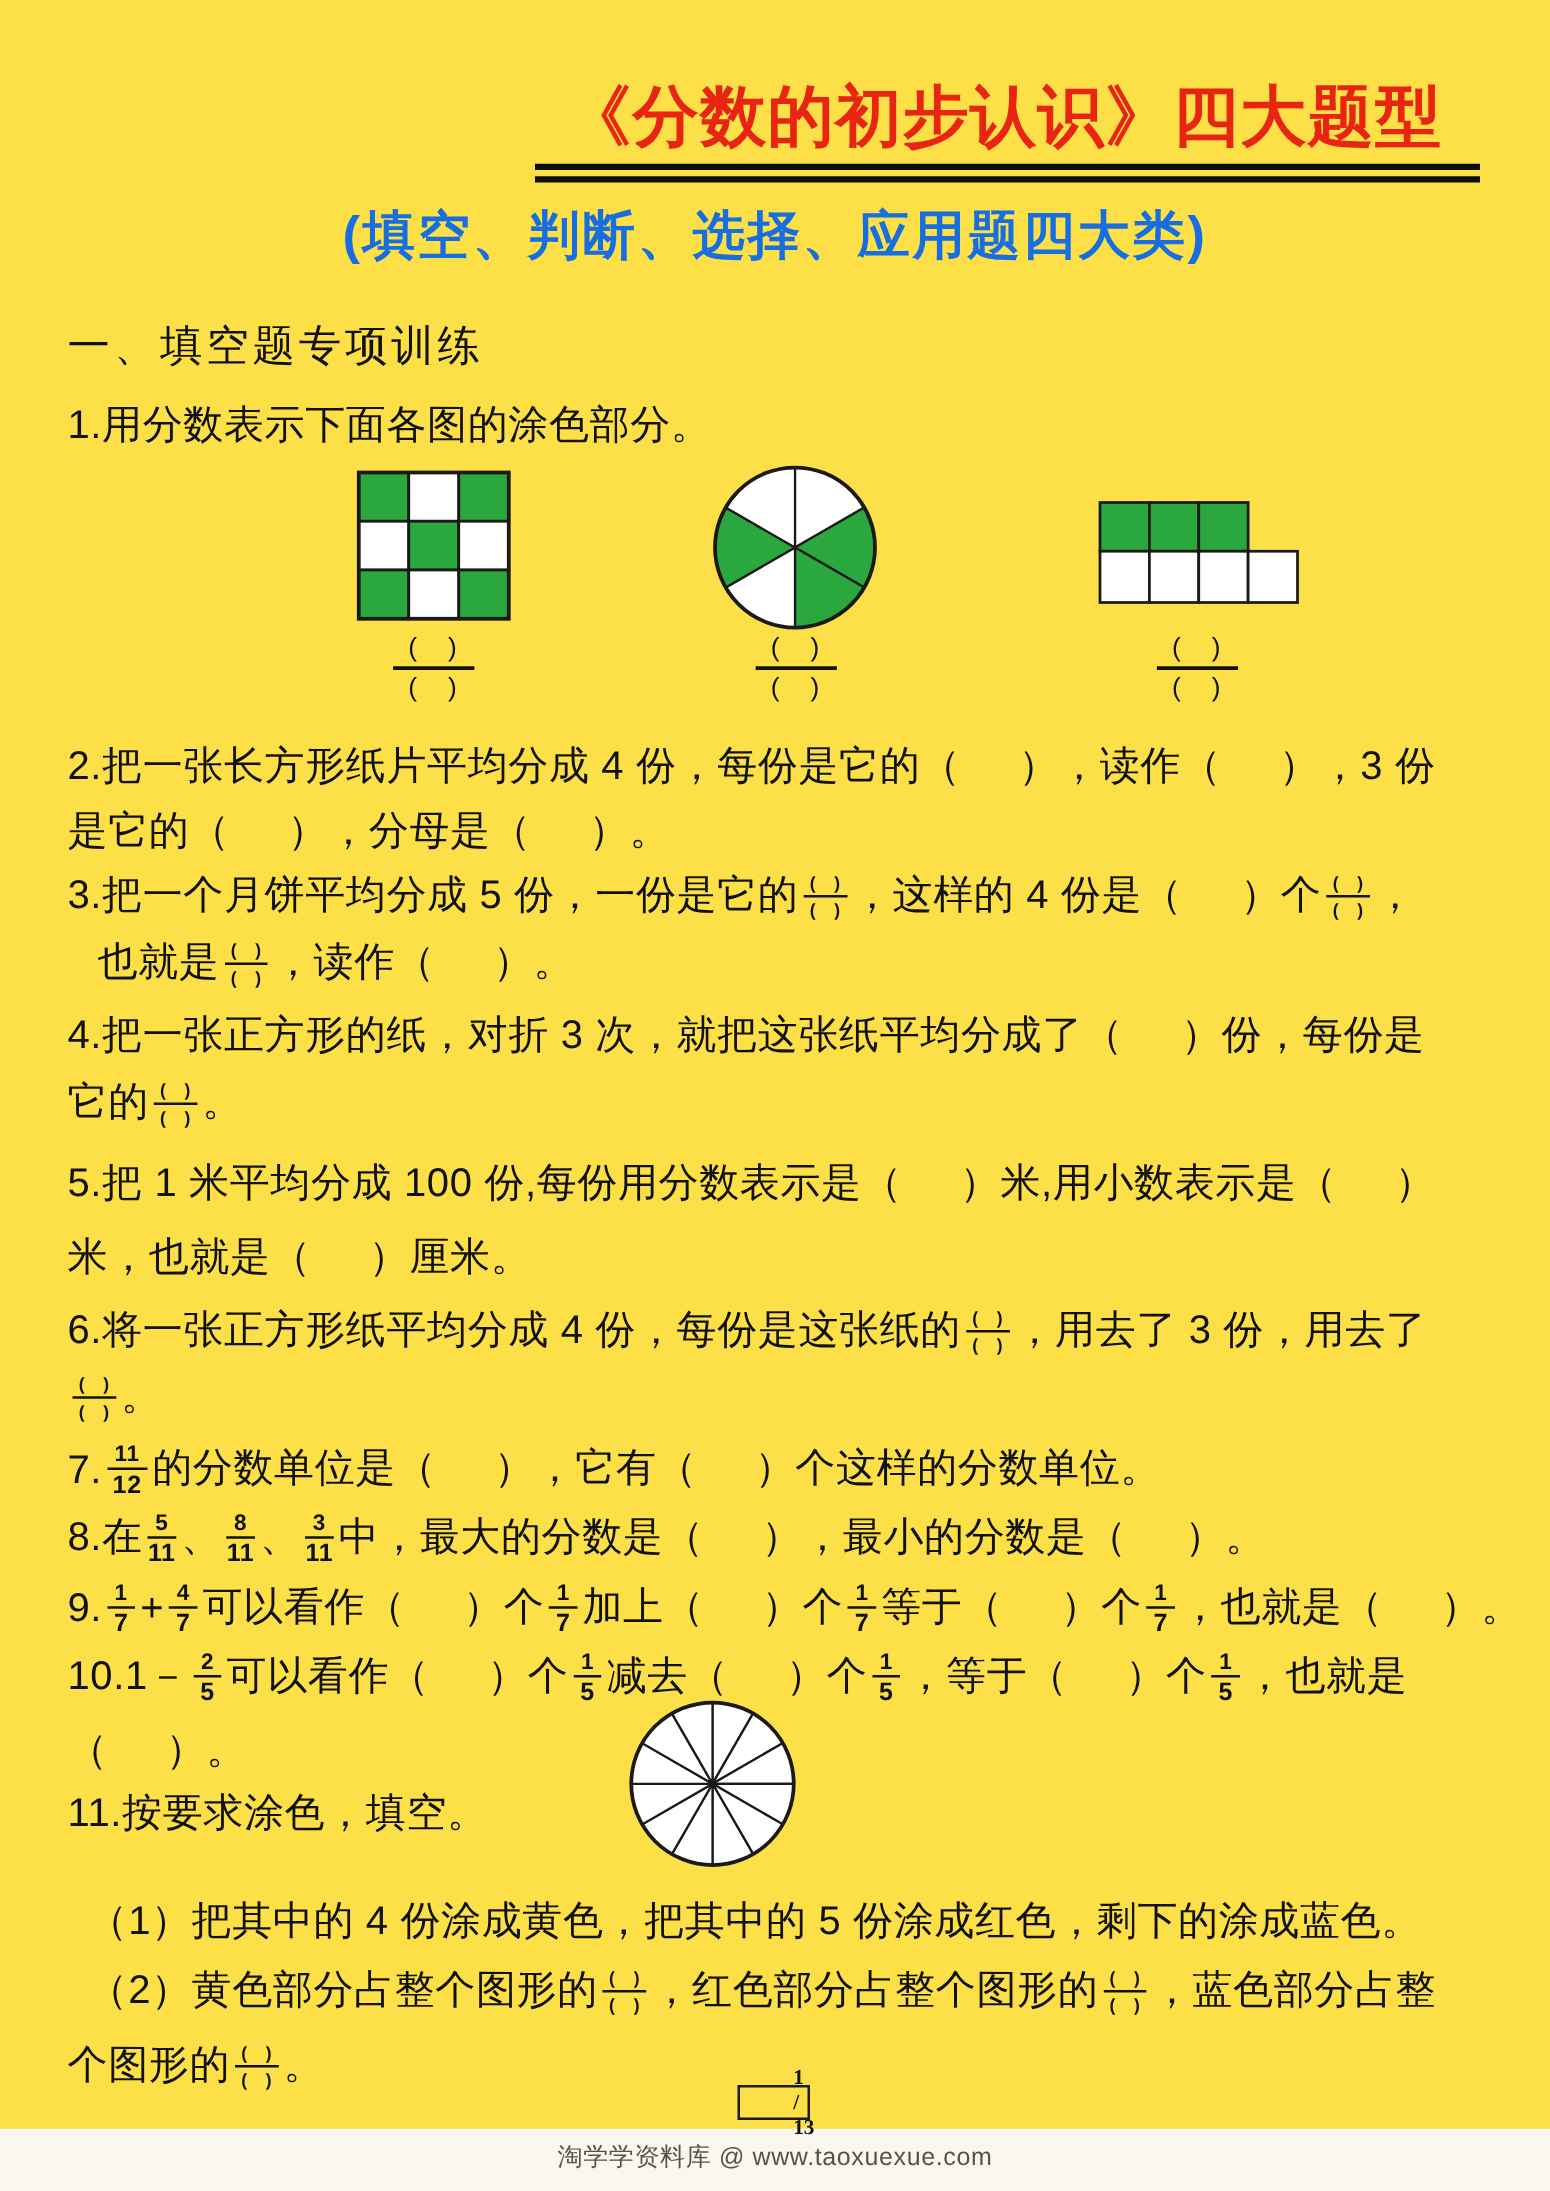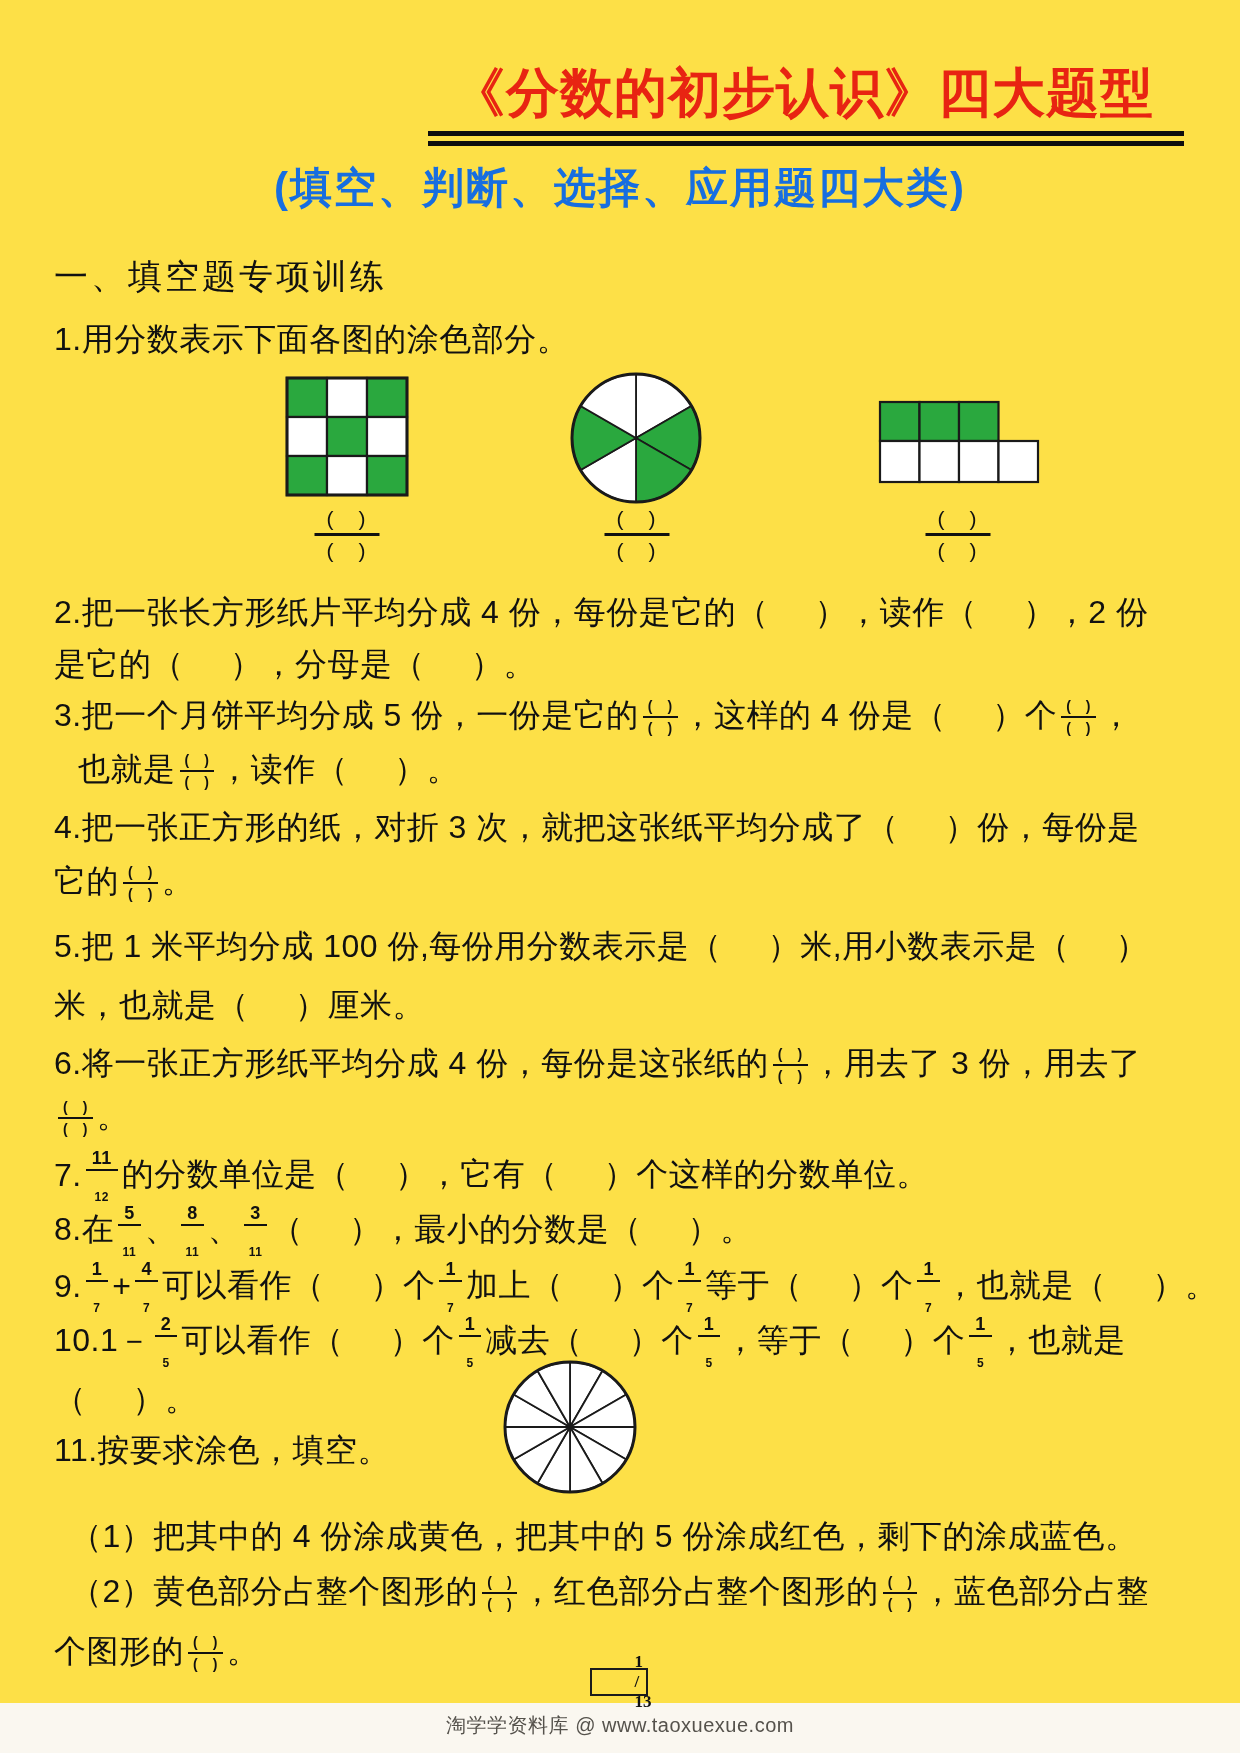--- a/index.html
+++ b/index.html
@@ -13,21 +13,21 @@
   .subtitle{position:absolute;left:0;right:0;top:160px;text-align:center;
          font-size:42px;font-weight:700;letter-spacing:2px;white-space:nowrap;}
   .section{position:absolute;left:54px;top:254px;font-size:34px;font-weight:400;
          letter-spacing:3px;white-space:nowrap;}
   .line{position:absolute;height:50px;display:flex;align-items:center;
         font-size:32px;letter-spacing:.5px;white-space:nowrap;}
   .blank{display:inline-flex;align-items:center;}
   .bsp{display:inline-block;width:46px;}
   .frac{display:inline-flex;flex-direction:column;align-items:center;margin:0 4px;line-height:1;}
   .frac .fn{font-size:18px;font-weight:600;border-bottom:2px solid #111;padding:1px 6px 2px;}
-  .frac .fd{font-size:12px;font-weight:600;padding-top:20px;}
+  .frac .fd{font-size:20px;font-weight:600;padding-top:2px;}
   .frac.fb .fn{font-size:14px;padding:1px 5px 3px;}
   .frac.fb .fd{font-size:14px;padding-top:3px;}
   .bfrac{position:absolute;transform:translateX(-50%);display:flex;flex-direction:column;
          align-items:center;line-height:1;font-size:21px;}
   .bfrac .bfn{border-bottom:3px solid #111;padding:0 12px 4px;letter-spacing:2px;}
   .bfrac .bfd{padding-top:4px;letter-spacing:2px;}
   #fig-svg{position:absolute;left:0;top:0;pointer-events:none;}
   .page-box{position:absolute;left:590px;top:1668px;width:58px;height:28px;
         border:2px solid #1b1b1b;display:flex;align-items:center;justify-content:center;
         font-family:"Liberation Serif","DejaVu Serif",serif;font-weight:700;font-size:17px;padding-left:48px;}
@@ -96,21 +96,21 @@
         <span>（</span>
         <i class="bsp"></i>
         <span>）</span>
       </span>
       <span class="txt">，读作</span>
       <span class="blank">
         <span>（</span>
         <i class="bsp"></i>
         <span>）</span>
       </span>
-      <span class="txt">，2 份</span>
+      <span class="txt">，3 份</span>
     </div>
     <div class="line" style="top: 640px; left: 54px;">
       <span class="txt">是它的</span>
       <span class="blank">
         <span>（</span>
         <i class="bsp"></i>
         <span>）</span>
       </span>
       <span class="txt">，分母是</span>
       <span class="blank">
@@ -237,20 +237,21 @@
       <span class="txt">、</span>
       <span class="frac">
         <span class="fn">8</span>
         <span class="fd">11</span>
       </span>
       <span class="txt">、</span>
       <span class="frac">
         <span class="fn">3</span>
         <span class="fd">11</span>
       </span>
+      <span class="txt">中，最大的分数是</span>
       <span class="blank">
         <span>（</span>
         <i class="bsp"></i>
         <span>）</span>
       </span>
       <span class="txt">，最小的分数是</span>
       <span class="blank">
         <span>（</span>
         <i class="bsp"></i>
         <span>）</span>

